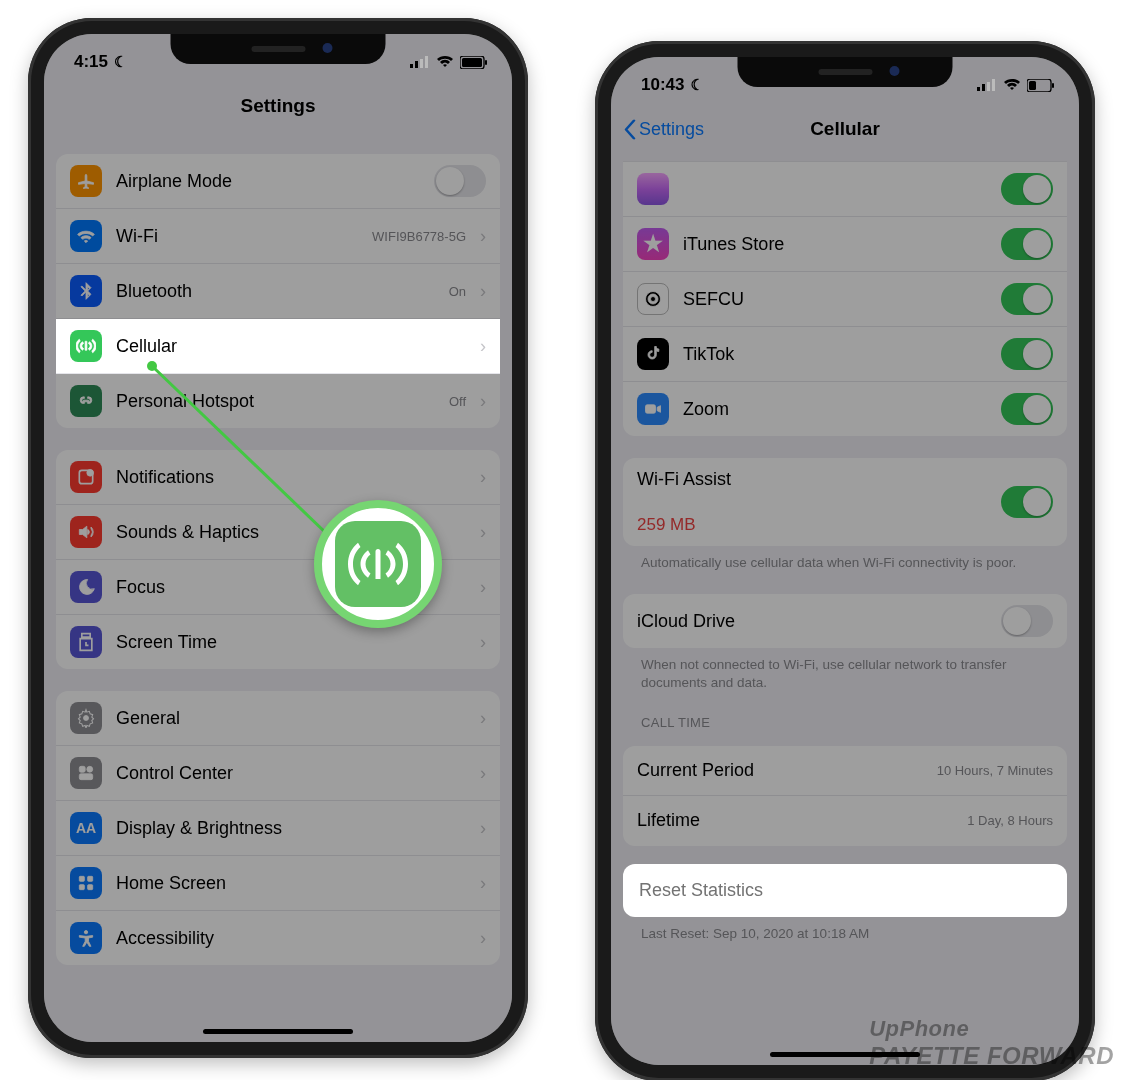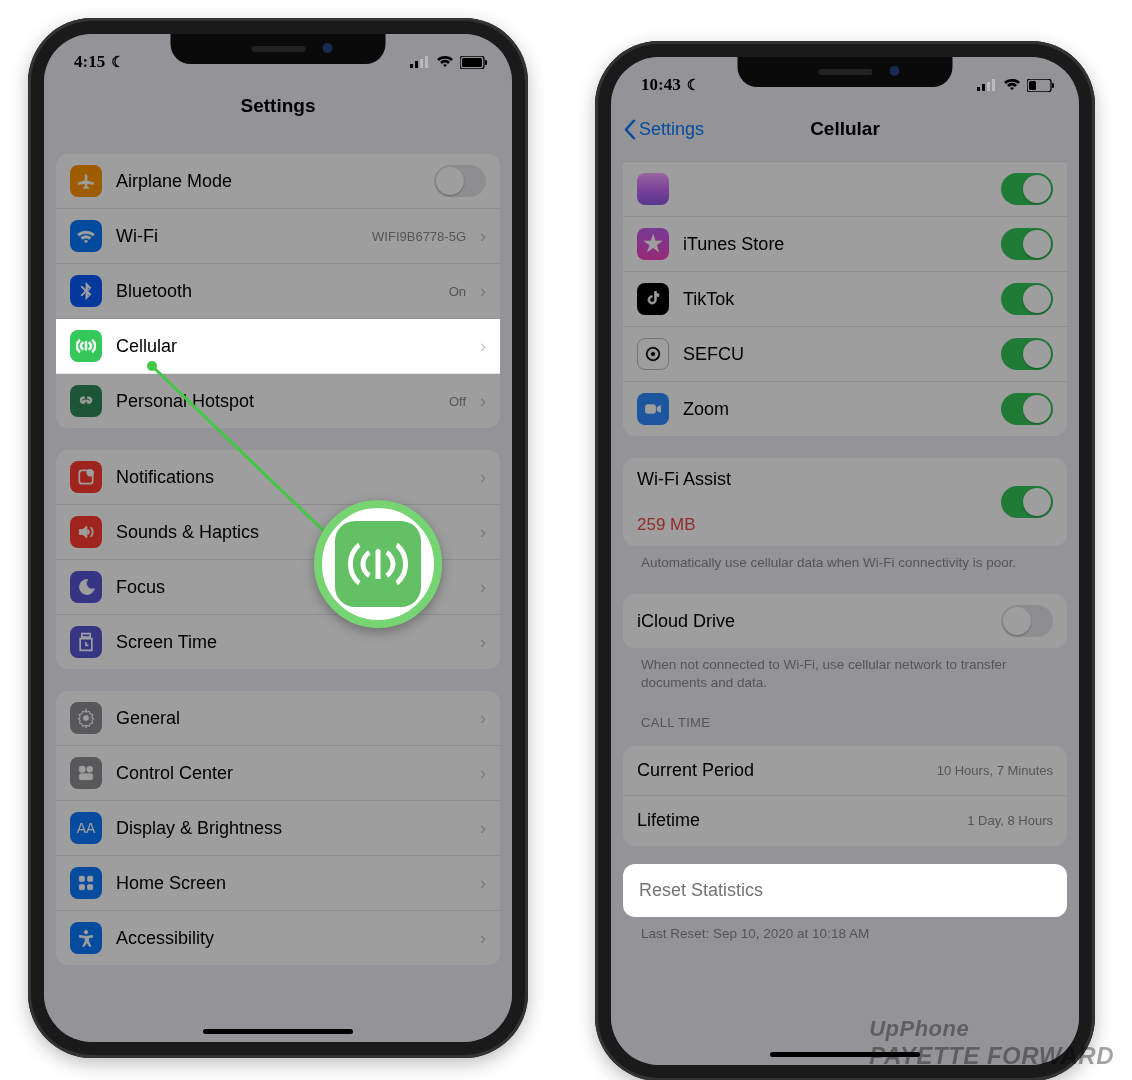--- a/index.html
+++ b/index.html
@@ -54,21 +54,20 @@
     content:""; position:absolute; left:calc(50% + 44px); top:9px;
     width:10px; height:10px; border-radius:50%; background:#1a2a55;
   }
 
   .status-bar {
     position: relative; height: 46px;
     display: flex; justify-content: space-between; align-items: center;
     padding: 10px 24px 0 30px;
     font-weight: 600; font-size: 17px; color:#000;
     z-index: 50;
-    font-family: Liberation Serif, serif;
   }
   .status-left { display:flex; align-items:center; gap:6px; }
   .moon { font-size: 15px; }
   .status-right { display:flex; align-items:center; gap:6px; }
   .status-right svg { display:block; }
 
   .nav-bar {
     position: relative; height: 52px;
     display:flex; align-items:center; justify-content:center;
   }
@@ -342,21 +341,21 @@
                   <rect x="13" y="4" width="7" height="7" rx="3.5" fill="#fff"></rect>
                   <rect x="4" y="13" width="16" height="7" rx="2" fill="#fff"></rect>
                 </svg>
               </div>
             <span>Control Center</span>
             <span class="spacer"></span>
               <span class="chev">›</span>
           </div>
           <div class="row">
             <div class="app-icon ic-bluesq">
-                <span style="color:#fff;font-size:14px;font-weight:400">AA</span>
+                <span style="color:#fff;font-size:14px;font-weight:700">AA</span>
               </div>
             <span>Display &amp; Brightness</span>
             <span class="spacer"></span>
               <span class="chev">›</span>
           </div>
           <div class="row">
             <div class="app-icon ic-bluesq">
                 <svg class="svg" viewBox="0 0 24 24">
                   <rect x="4" y="4" width="6" height="6" rx="1" fill="#fff"></rect>
                   <rect x="14" y="4" width="6" height="6" rx="1" fill="#fff"></rect>
@@ -449,38 +448,38 @@
           </div>
           <div class="row">
             <div class="app-icon ic-itunes">
                 <span style="color:#fff;font-size:22px">★</span>
               </div>
             <span>iTunes Store</span>
             <span class="spacer"></span>
             <div class="toggle on"></div>
           </div>
           <div class="row">
-            <div class="app-icon ic-black">
-                <svg class="svg" viewBox="0 0 24 24">
-                  <path d="M14 3v10a3 3 0 11-3-3v-2a5 5 0 105 5V8c1 1 2 1 3 1V6c-2 0-3-1-3-3h-2z" fill="#fff"></path>
-                </svg>
-              </div>
-            <span>TikTok</span>
-            <span class="spacer"></span>
-            <div class="toggle on"></div>
-          </div>
-          <div class="row">
             <div class="app-icon ic-white">
                 <svg class="svg" viewBox="0 0 24 24">
                   <circle cx="12" cy="12" r="9" fill="#000"></circle>
                   <circle cx="12" cy="12" r="6" fill="#fff"></circle>
                   <circle cx="12" cy="12" r="3" fill="#000"></circle>
                 </svg>
               </div>
             <span>SEFCU</span>
+            <span class="spacer"></span>
+            <div class="toggle on"></div>
+          </div>
+          <div class="row">
+            <div class="app-icon ic-black">
+                <svg class="svg" viewBox="0 0 24 24">
+                  <path d="M14 3v10a3 3 0 11-3-3v-2a5 5 0 105 5V8c1 1 2 1 3 1V6c-2 0-3-1-3-3h-2z" fill="#fff"></path>
+                </svg>
+              </div>
+            <span>TikTok</span>
             <span class="spacer"></span>
             <div class="toggle on"></div>
           </div>
           <div class="row">
             <div class="app-icon ic-zoom">
                 <svg class="svg" viewBox="0 0 24 24">
                   <rect x="3" y="7" width="12" height="10" rx="2" fill="#fff"></rect>
                   <path d="M17 10l4-2v8l-4-2z" fill="#fff"></path>
                 </svg>
               </div>

